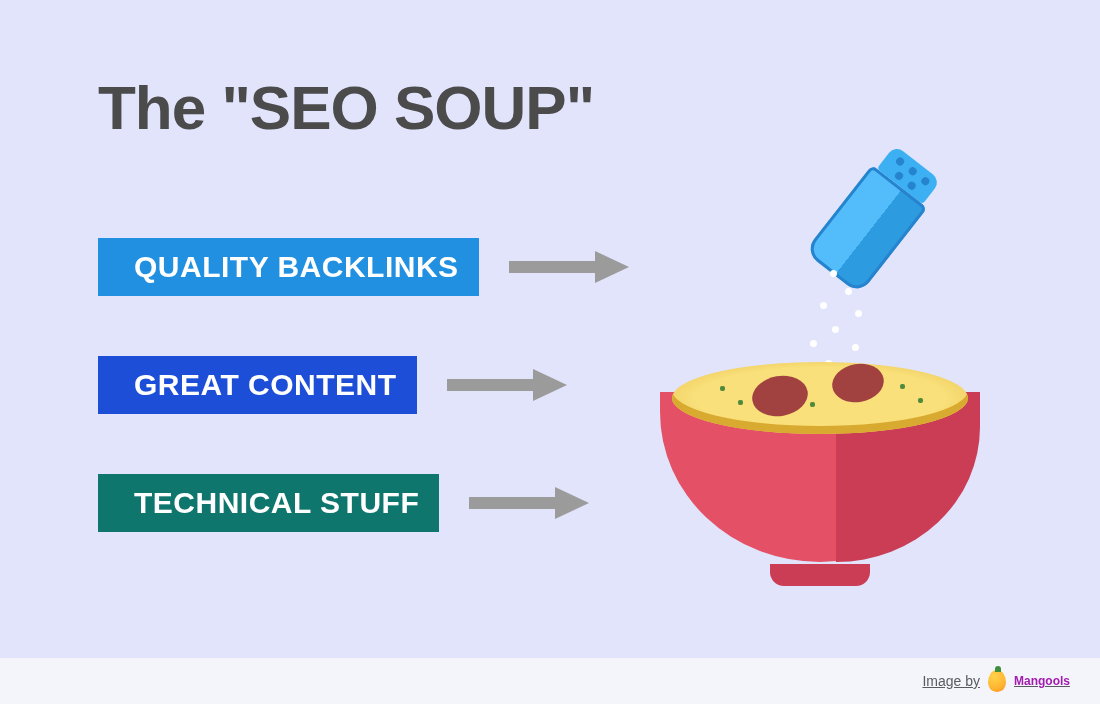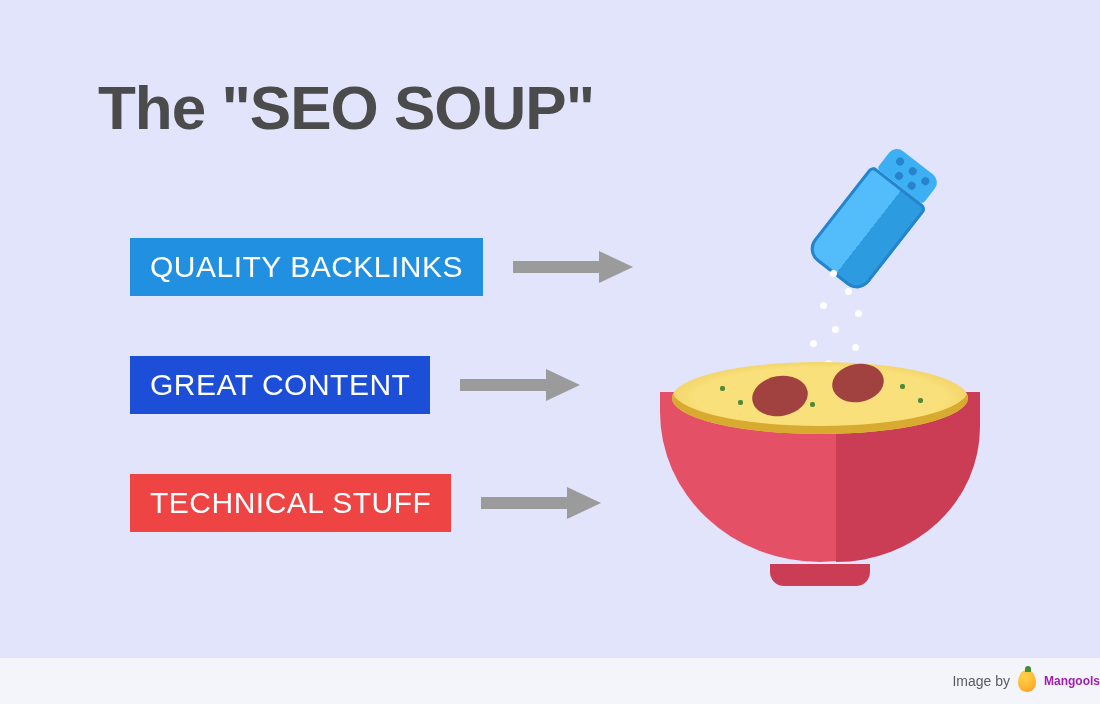--- a/index.html
+++ b/index.html
@@ -29,31 +29,30 @@
     display: flex;
     flex-direction: column;
     gap: 60px;
   }
   .label-row {
     display: flex;
     align-items: center;
     height: 58px;
   }
   .label-box {
-    padding: 12px 20px 12px 20px;
+    padding: 12px 20px 12px 36px;
     color: #fff;
-    font-weight: 400;
+    font-weight: 700;
     font-size: 30px;
     letter-spacing: 0.5px;
     white-space: nowrap;
-    margin-left: 32px;
   }
   .label-blue   { background: #2290E1; }
   .label-yellow { background: #1d4ed8; }
-  .label-red    { background: #ef4444; }
+  .label-red    { background: #0f766e; }
 
   .arrow { margin-left: 30px; }
   .arrow svg { display: block; }
 
   
   .illustration {
     position: absolute;
     left: 620px;
     top: 160px;
     width: 430px;
@@ -166,23 +165,25 @@
 
   
   .footer {
     position: absolute;
     left: 0; bottom: 0;
     width: 100%; height: 46px;
     background: #F4F5FB;
     display: flex;
     align-items: center;
     justify-content: flex-end;
+    padding-right: 30px;
     font-size: 14px;
     color: #5A5A62;
     gap: 8px;
+    text-decoration: underline;
   }
   .footer .mango {
     width: 18px; height: 22px;
     background: radial-gradient(circle at 35% 30%, #FFD24A 0%, #FFB531 60%, #FF8C1A 100%);
     border-radius: 50% 50% 50% 50% / 60% 60% 45% 45%;
     position:relative;
   }
   .footer .mango::after{
     content:"";
     position:absolute; top:-4px; left:7px;

